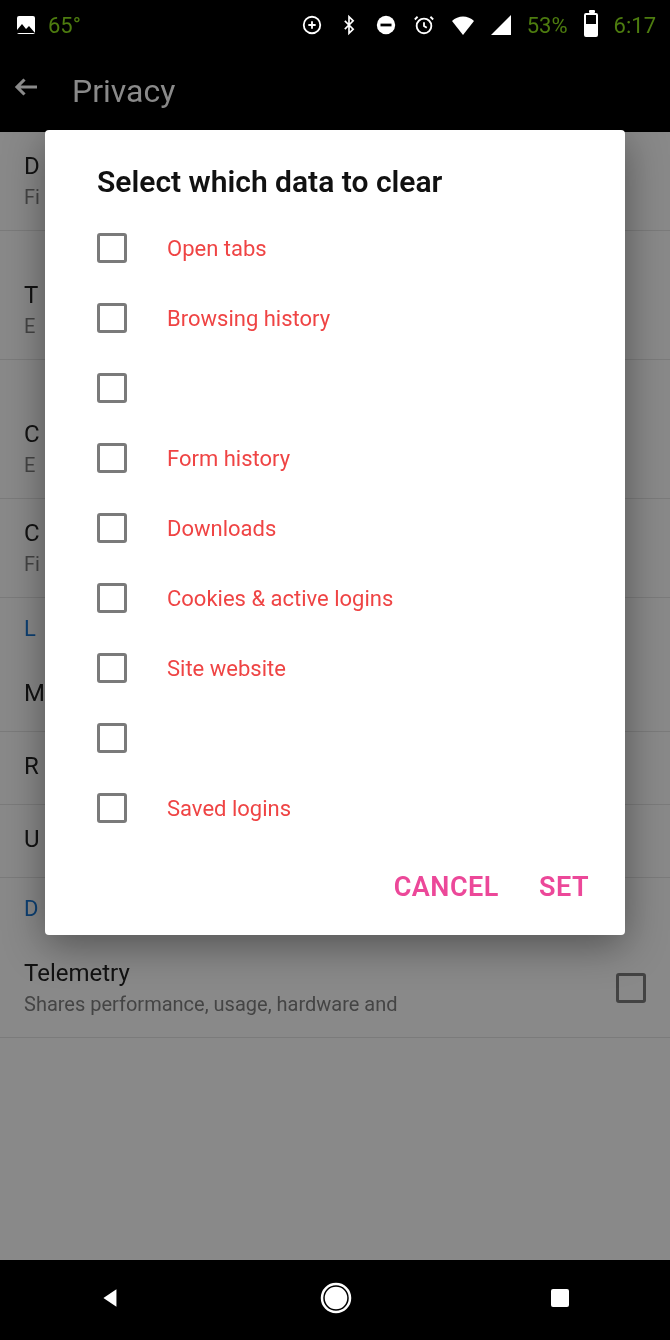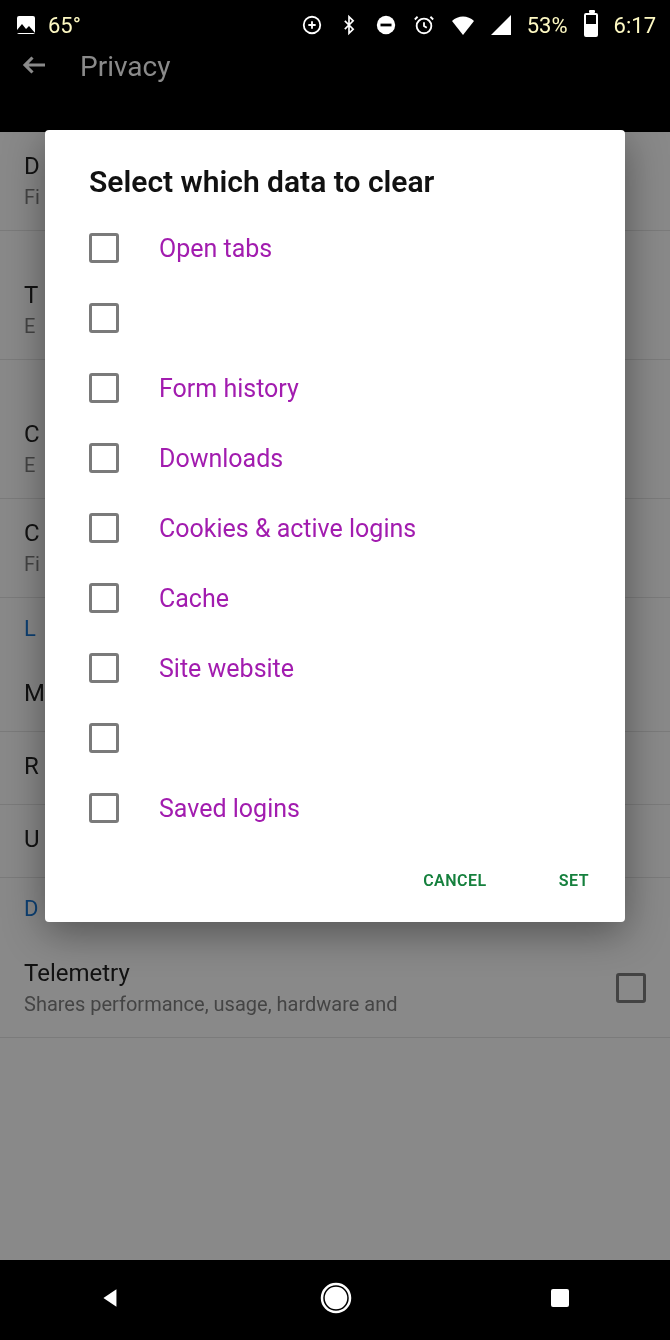--- a/index.html
+++ b/index.html
@@ -2,21 +2,21 @@
 <html><head>
 <meta charset="utf-8">
 <style>
   * { margin: 0; padding: 0; box-sizing: border-box; font-family: Roboto, Arial, sans-serif; }
   html, body { width: 670px; height: 1340px; overflow: hidden; background: #000; }
 
   
   .status-bar {
     height: 50px;
     background: #000;
-    color: #fef9c3;
+    color: #4d7c0f;
     display: flex;
     align-items: center;
     padding: 0 14px;
     font-size: 22px;
   }
   .status-left { display: flex; align-items: center; gap: 10px; }
   .status-right { margin-left: auto; display: flex; align-items: center; gap: 16px; }
   .status-right svg, .status-left svg { display: block; }
   .battery {
     width: 14px; height: 24px; border: 2px solid #fff; border-radius: 2px;
@@ -30,23 +30,24 @@
     content: ""; position: absolute; bottom: 0; left: 0; right: 0; height: 53%;
     background: #fff;
   }
 
   
   .app-bar {
     height: 82px;
     background: #000;
     color: #8a8a8a;
     display: flex;
-    padding: 0 20px;
+    align-items: center;
+    padding: 0 12px;
     gap: 30px;
-    font-size: 28px;
+    font-size: 32px;
   }
 
   
   .page {
     position: absolute;
     top: 132px;
     left: 0; right: 0;
     bottom: 80px;
     background: #fafafa;
     color: #222;
@@ -69,58 +70,57 @@
 
   
   .dialog {
     position: absolute;
     top: 130px;
     left: 45px;
     width: 580px;
     background: #fff;
     border-radius: 4px;
     box-shadow: 0 10px 40px rgba(0,0,0,0.4);
-    padding: 34px 0 16px 8px;
+    padding: 34px 0 16px 16px;
   }
   .dialog-title {
     font-size: 30px;
     font-weight: 600;
     color: #111;
     padding: 0 36px 14px 36px;
   }
   .option {
     display: flex;
     align-items: center;
     gap: 40px;
     padding: 20px 36px;
   }
   .checkbox {
     width: 30px; height: 30px;
     border: 3px solid #7a7a7a;
     border-radius: 3px;
     flex-shrink: 0;
   }
   .option-label {
-    font-size: 25px;
-    color: #a21caf;
+    font-size: 22px;
+    color: #ef4444;
   }
   .dialog-actions {
     display: flex;
     justify-content: flex-end;
     gap: 40px;
     padding: 28px 36px 16px 36px;
   }
   .dlg-btn {
     background: none; border: none;
-    color: #15803d;
-    font-size: 16px;
+    color: #ec4899;
+    font-size: 27px;
     font-weight: 600;
     letter-spacing: 0.5px;
     cursor: pointer;
-    margin-left: 32px;
   }
 
   
   .nav-bar {
     position: absolute;
     bottom: 0; left: 0; right: 0;
     height: 80px;
     background: #000;
     display: flex;
     align-items: center;
@@ -233,36 +233,36 @@
 
 <div class="dialog">
   <div class="dialog-title">Select which data to clear</div>
 
   <div class="option">
     <span class="checkbox"></span>
     <span class="option-label">Open tabs</span>
   </div>
   <div class="option">
     <span class="checkbox"></span>
+    <span class="option-label">Browsing history</span>
+  </div>
+  <div class="option">
+    <span class="checkbox"></span>
   </div>
   <div class="option">
     <span class="checkbox"></span>
     <span class="option-label">Form history</span>
   </div>
   <div class="option">
     <span class="checkbox"></span>
     <span class="option-label">Downloads</span>
   </div>
   <div class="option">
     <span class="checkbox"></span>
     <span class="option-label">Cookies &amp; active logins</span>
-  </div>
-  <div class="option">
-    <span class="checkbox"></span>
-    <span class="option-label">Cache</span>
   </div>
   <div class="option">
     <span class="checkbox"></span>
     <span class="option-label">Site website</span>
   </div>
   <div class="option">
     <span class="checkbox"></span>
   </div>
   <div class="option">
     <span class="checkbox"></span>

